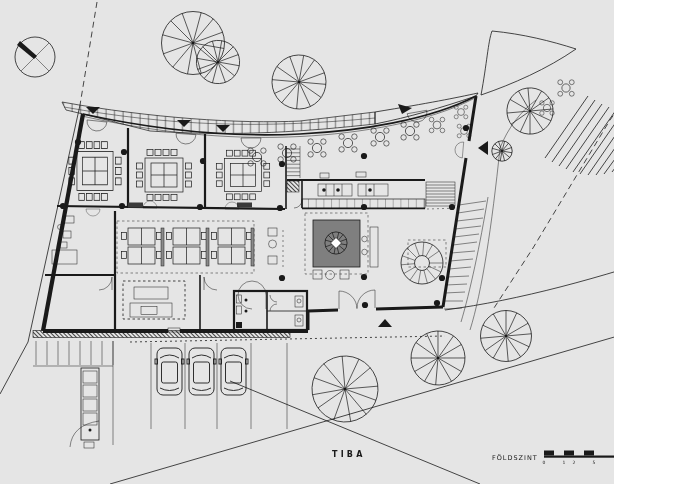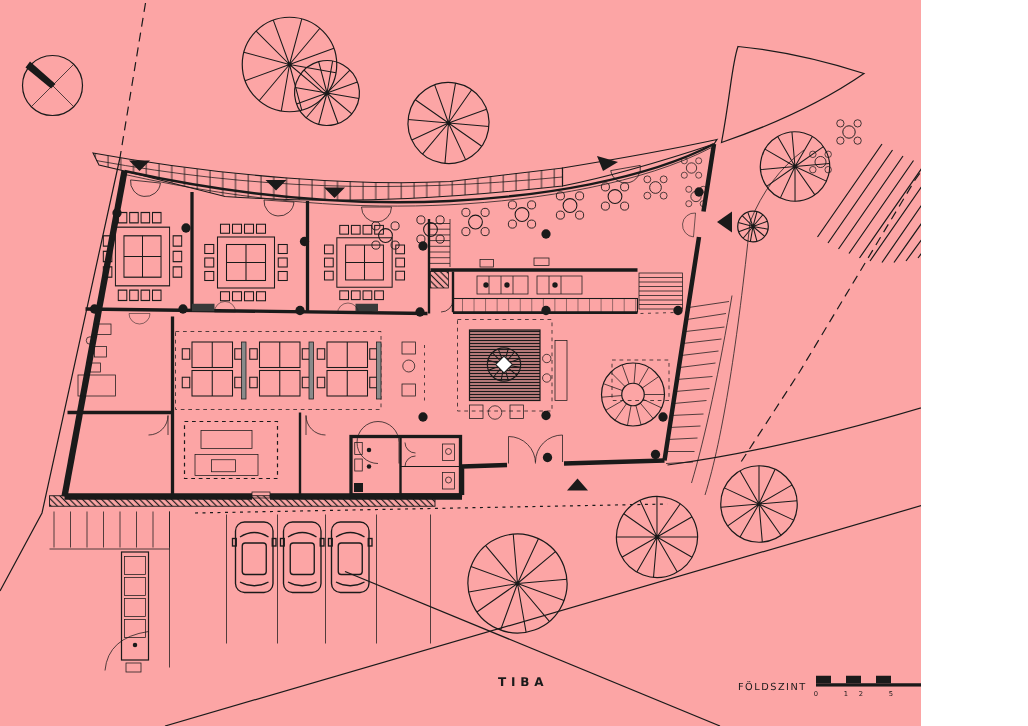--- a/index.html
+++ b/index.html
@@ -1,16 +1,16 @@
 <!DOCTYPE html>
 <html><head>
 <meta charset="utf-8">
 <style>
   html,body{margin:0;padding:0;background:#ffffff;}
-  .sheet{position:relative;width:614px;height:484px;background:#fca5a5;overflow:hidden;
+  .sheet{position:relative;width:614px;height:484px;background:#e5e5e5;overflow:hidden;
          font-family:"DejaVu Sans",sans-serif;}
   svg{display:block;}
   .ln{fill:none;stroke:#1a1a1a;stroke-width:.8;stroke-linecap:butt;stroke-linejoin:miter;}
   .t1{stroke-width:.5;}
   .t2{stroke-width:1.6;}
   .w2{stroke-width:2.2;}
   .w3{stroke-width:3;}
   .w4{stroke-width:4.2;}
   .blk{fill:#1a1a1a;stroke:none;}
   .gry{fill:#3a3a3a;stroke:none;}

